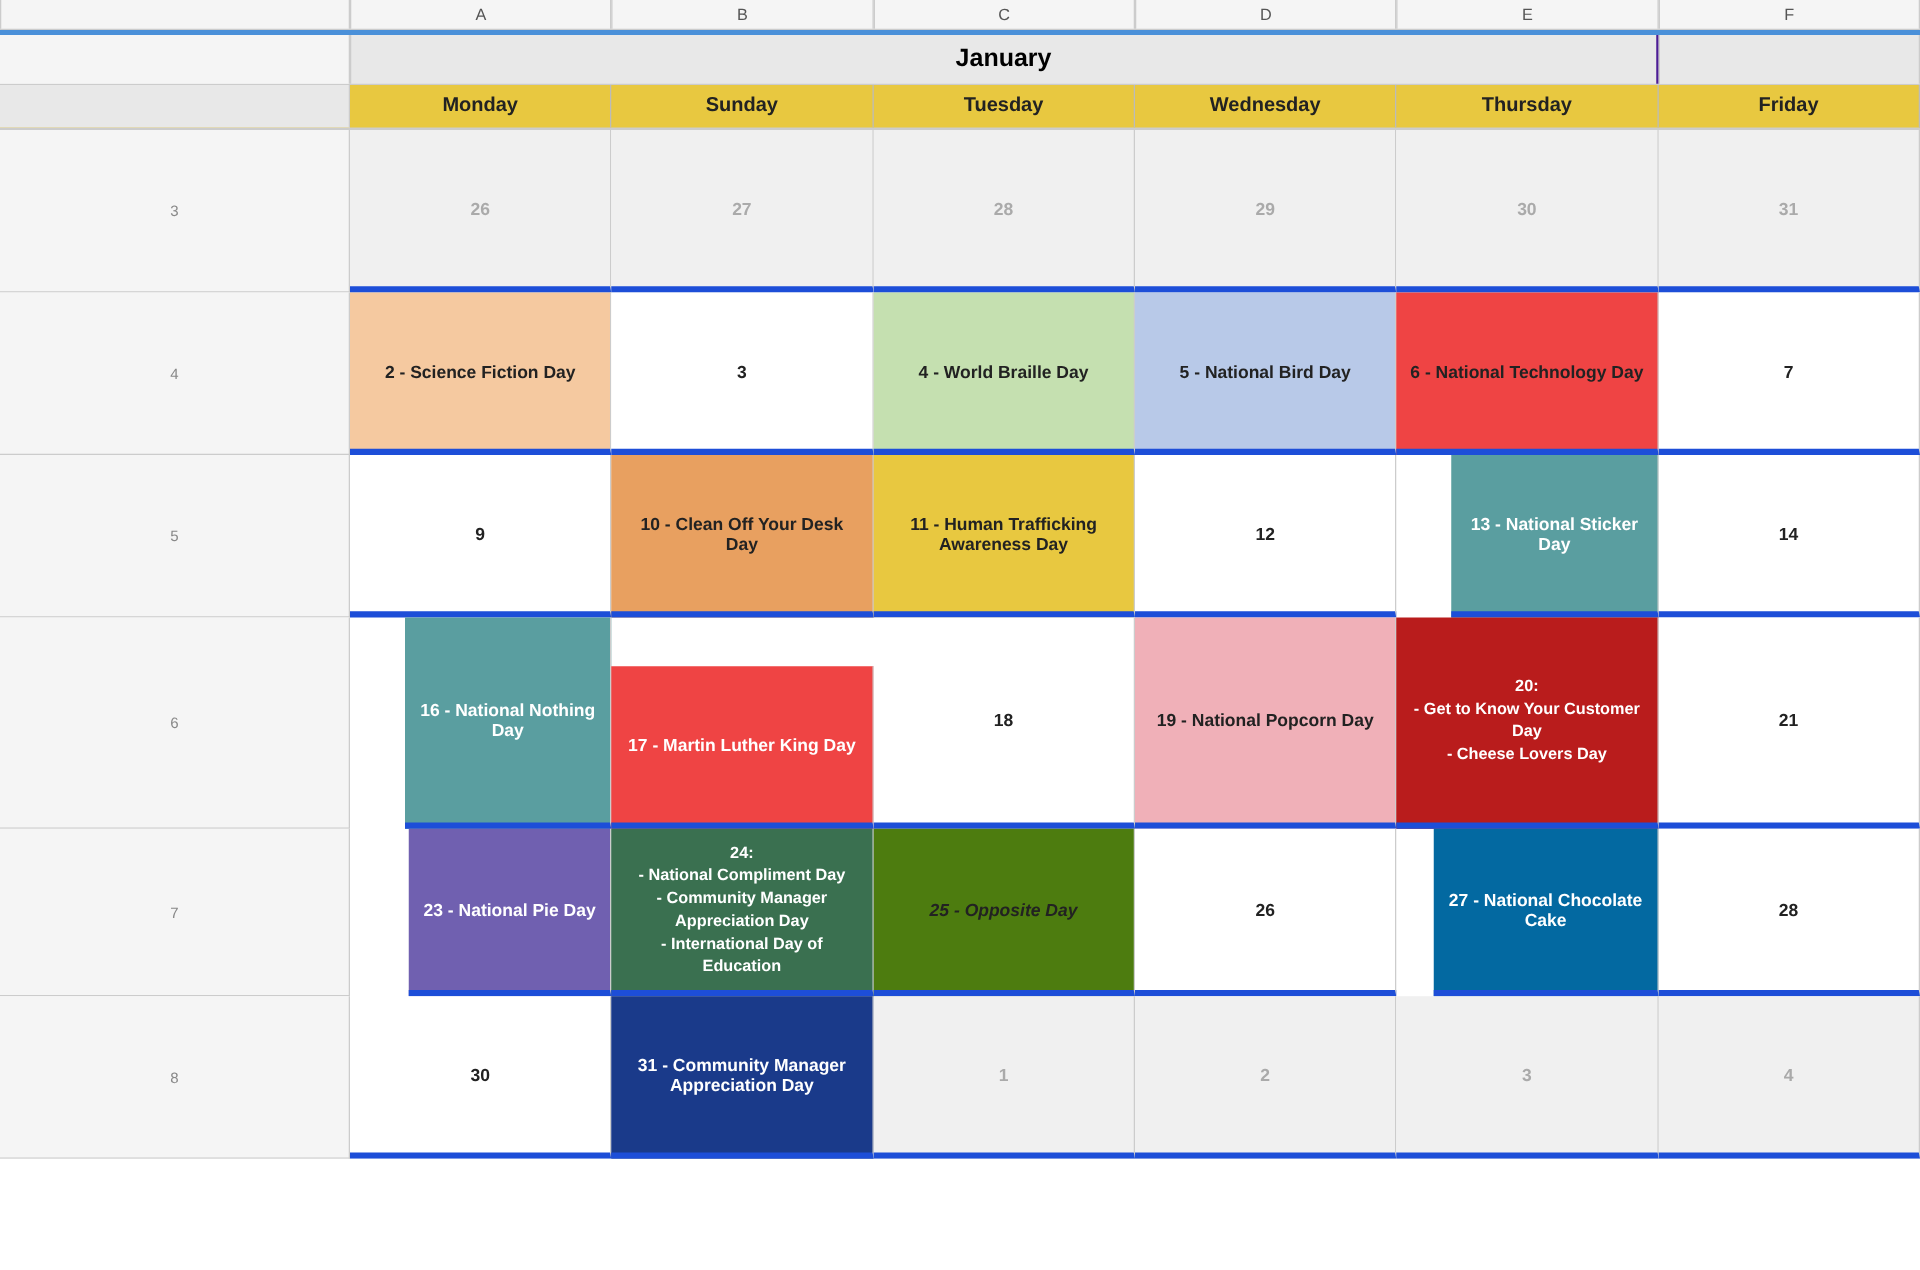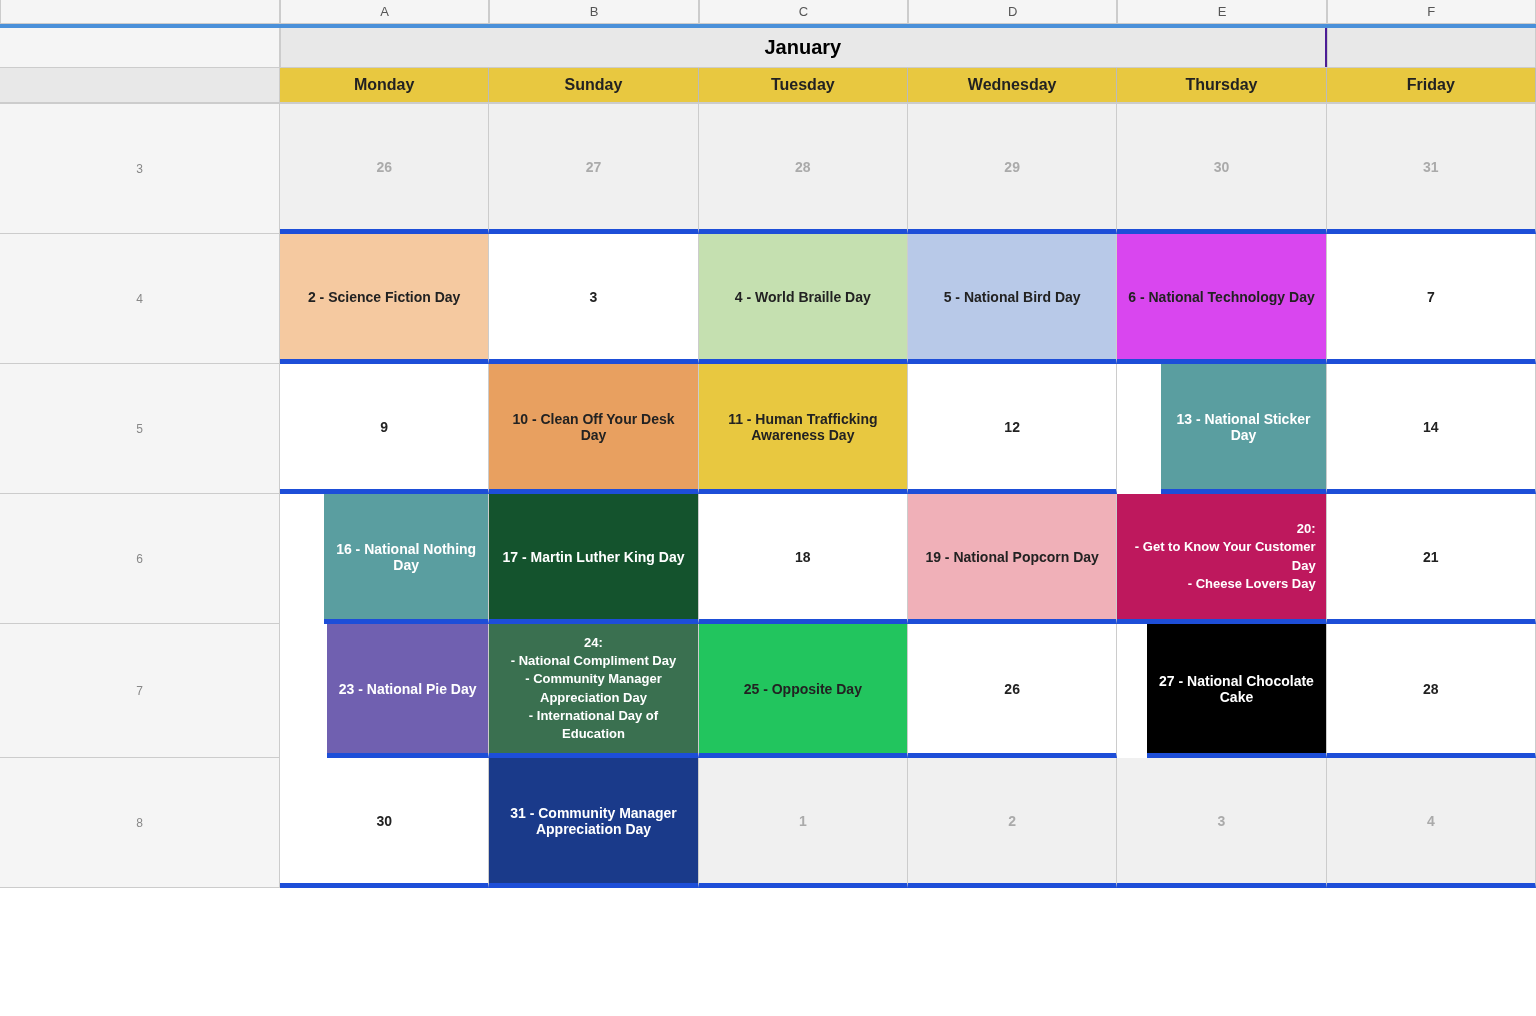--- a/index.html
+++ b/index.html
@@ -104,31 +104,31 @@
       justify-content: center;
       font-size: 12px;
       color: #888;
     }
 
     
     .bg-light-gray { background: #f0f0f0; color: #aaa; }
     .bg-peach { background: #f5c9a0; }
     .bg-light-green { background: #c5e0b0; }
     .bg-light-blue { background: #b8c9e8; }
-    .bg-light-purple { background: #d946ef; text-align: right; }
+    .bg-light-purple { background: #ef4444; text-align: right; }
     .bg-orange { background: #e8a060; }
     .bg-yellow { background: #e8c840; }
     .bg-teal { background: #5a9ea0; color: white; margin-left: 44px; }
-    .bg-blue { background: #14532d; color: white; }
+    .bg-blue { background: #ef4444; color: white; margin-top: 39px; }
     .bg-pink { background: #f0b0b8; }
-    .bg-gold { background: #be185d; color: white; text-align: right; }
+    .bg-gold { background: #b91c1c; color: white; }
     .bg-purple { background: #7060b0; color: white; margin-left: 47px; }
     .bg-dark-green { background: #3a7050; color: white; }
-    .bg-light-teal { background: #22c55e; }
-    .bg-dark-brown { background: #000000; color: white; margin-left: 30px; }
+    .bg-light-teal { background: #4d7c0f; font-style: italic; }
+    .bg-dark-brown { background: #0369a1; color: white; margin-left: 30px; }
     .bg-dark-blue { background: #1a3a8a; color: white; }
     .bg-white { background: #ffffff; }
   </style>
 </head>
 <body>
 
 <div class="spreadsheet-container">
 
   <div class="col-headers">
     <div class="col-header"></div>

